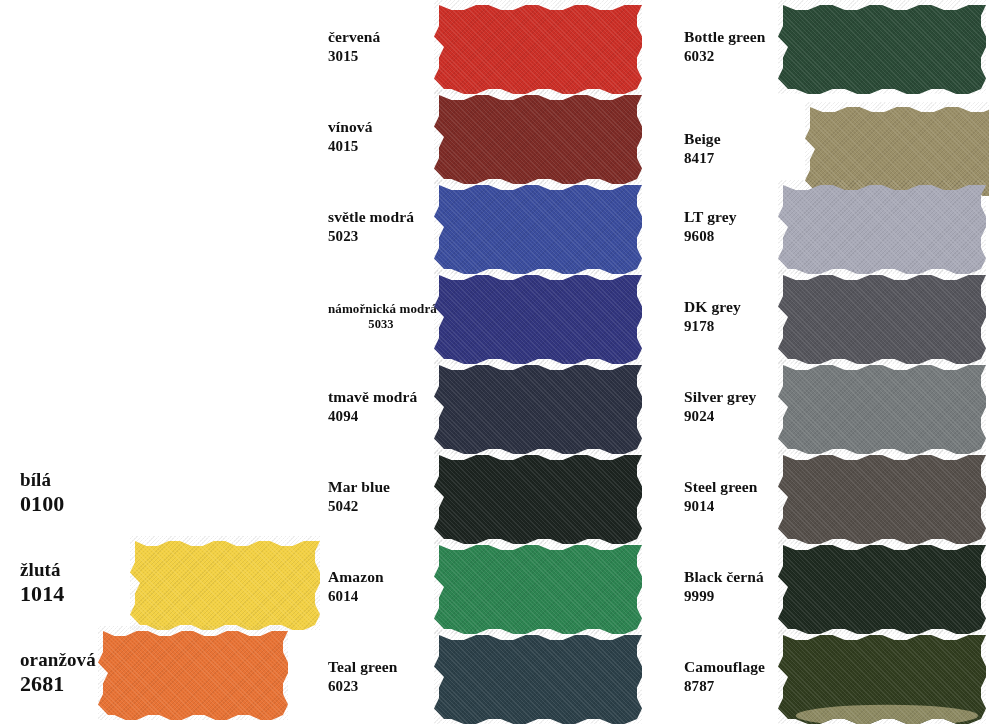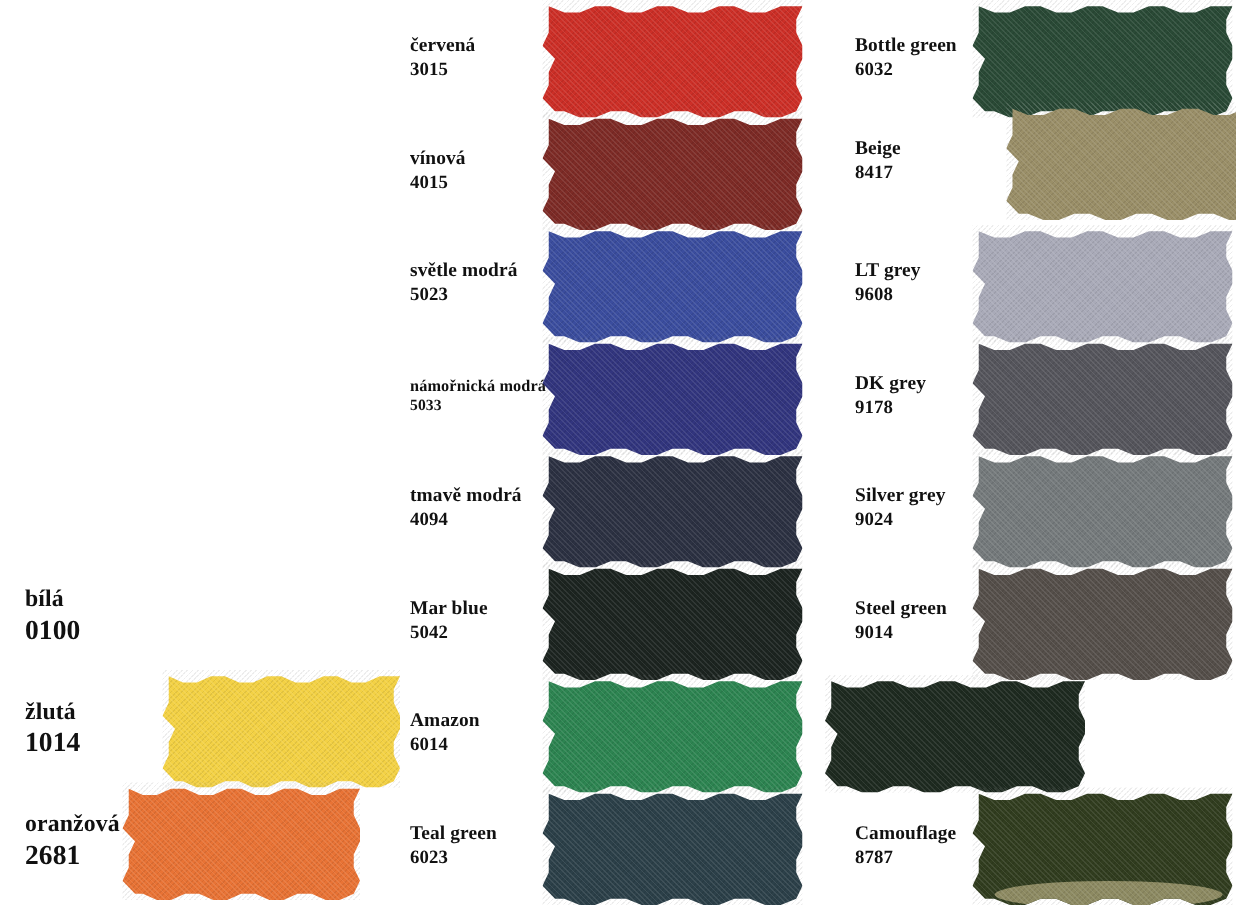--- a/index.html
+++ b/index.html
@@ -163,21 +163,21 @@
                 <stop offset="55%" stop-color="#3b4d9e"></stop>
                 <stop offset="100%" stop-color="#3b4d9e"></stop>
               </linearGradient>
             </defs>
             <polygon points="5.0,5.0 17.4,10.0 29.8,10.0 42.1,5.0 54.5,5.0 66.9,10.0 79.3,10.0 91.6,5.0 104.0,5.0 116.4,10.0 128.8,10.0 141.1,5.0 153.5,5.0 165.9,10.0 178.3,10.0 190.6,5.0 208.0,5.0 203.0,15.5 203.0,26.0 208.0,36.5 208.0,47.0 203.0,57.5 203.0,68.0 208.0,78.5 203.0,89.0 190.6,94.0 178.3,94.0 165.9,89.0 153.5,89.0 141.1,94.0 128.8,94.0 116.4,89.0 104.0,89.0 91.6,94.0 79.3,94.0 66.9,89.0 54.5,89.0 42.1,94.0 29.8,94.0 17.4,89.0 10.0,89.0 0.0,78.5 5.0,68.0 5.0,57.5 10.0,47.0 0.0,36.5 5.0,26.0 5.0,15.5" fill="url(#g12)"></polygon>
           </svg>
           <div class="weave"></div>
         </div>
       </div>
       <div class="swatch-row" style="top: 272px;">
-        <div class="label small" style="width: 134px; padding-left: 28px; box-sizing: border-box;"><span>námořnická modrá</span><span class="code">5033</span></div>
+        <div class="label small" style="width: 134px; padding-left: 28px; box-sizing: border-box; text-align: center;"><span>námořnická modrá</span><span class="code">5033</span></div>
         <div class="swatch-wrap">
           <svg class="swatch" width="208" height="94" viewBox="0 0 208 94">
             <defs>
               <linearGradient id="g13" x1="0" y1="0" x2="1" y2="1">
                 <stop offset="0%" stop-color="#32357e" stop-opacity="1"></stop>
                 <stop offset="55%" stop-color="#32357e"></stop>
                 <stop offset="100%" stop-color="#32357e"></stop>
               </linearGradient>
             </defs>
             <polygon points="5.0,5.0 17.4,10.0 29.8,10.0 42.1,5.0 54.5,5.0 66.9,10.0 79.3,10.0 91.6,5.0 104.0,5.0 116.4,10.0 128.8,10.0 141.1,5.0 153.5,5.0 165.9,10.0 178.3,10.0 190.6,5.0 208.0,5.0 203.0,15.5 203.0,26.0 208.0,36.5 208.0,47.0 203.0,57.5 203.0,68.0 208.0,78.5 203.0,89.0 190.6,94.0 178.3,94.0 165.9,89.0 153.5,89.0 141.1,94.0 128.8,94.0 116.4,89.0 104.0,89.0 91.6,94.0 79.3,94.0 66.9,89.0 54.5,89.0 42.1,94.0 29.8,94.0 17.4,89.0 10.0,89.0 0.0,78.5 5.0,68.0 5.0,57.5 10.0,47.0 0.0,36.5 5.0,26.0 5.0,15.5" fill="url(#g13)"></polygon>
@@ -260,21 +260,21 @@
                 <stop offset="0%" stop-color="#2a4a36" stop-opacity="1"></stop>
                 <stop offset="55%" stop-color="#2a4a36"></stop>
                 <stop offset="100%" stop-color="#2a4a36"></stop>
               </linearGradient>
             </defs>
             <polygon points="5.0,5.0 17.4,10.0 29.8,10.0 42.1,5.0 54.5,5.0 66.9,10.0 79.3,10.0 91.6,5.0 104.0,5.0 116.4,10.0 128.8,10.0 141.1,5.0 153.5,5.0 165.9,10.0 178.3,10.0 190.6,5.0 208.0,5.0 203.0,15.5 203.0,26.0 208.0,36.5 208.0,47.0 203.0,57.5 203.0,68.0 208.0,78.5 203.0,89.0 190.6,94.0 178.3,94.0 165.9,89.0 153.5,89.0 141.1,94.0 128.8,94.0 116.4,89.0 104.0,89.0 91.6,94.0 79.3,94.0 66.9,89.0 54.5,89.0 42.1,94.0 29.8,94.0 17.4,89.0 10.0,89.0 0.0,78.5 5.0,68.0 5.0,57.5 10.0,47.0 0.0,36.5 5.0,26.0 5.0,15.5" fill="url(#g20)"></polygon>
           </svg>
           <div class="weave"></div>
         </div>
       </div>
-      <div class="swatch-row" style="top: 84px; gap: 27px;">
+      <div class="swatch-row" style="top: 104px; gap: 27px;">
         <div class="label" style="width: 118px; padding-left: 24px; box-sizing: border-box;"><span>Beige</span><span class="code">8417</span></div>
         <div class="swatch-wrap">
           <svg class="swatch" width="208" height="94" viewBox="0 0 208 94">
             <defs>
               <linearGradient id="g21" x1="0" y1="0" x2="1" y2="1">
                 <stop offset="0%" stop-color="#9a8f68" stop-opacity="1"></stop>
                 <stop offset="55%" stop-color="#9a8f68"></stop>
                 <stop offset="100%" stop-color="#9a8f68"></stop>
               </linearGradient>
             </defs>
@@ -341,20 +341,21 @@
                 <stop offset="55%" stop-color="#554f4a"></stop>
                 <stop offset="100%" stop-color="#554f4a"></stop>
               </linearGradient>
             </defs>
             <polygon points="5.0,5.0 17.4,10.0 29.8,10.0 42.1,5.0 54.5,5.0 66.9,10.0 79.3,10.0 91.6,5.0 104.0,5.0 116.4,10.0 128.8,10.0 141.1,5.0 153.5,5.0 165.9,10.0 178.3,10.0 190.6,5.0 208.0,5.0 203.0,15.5 203.0,26.0 208.0,36.5 208.0,47.0 203.0,57.5 203.0,68.0 208.0,78.5 203.0,89.0 190.6,94.0 178.3,94.0 165.9,89.0 153.5,89.0 141.1,94.0 128.8,94.0 116.4,89.0 104.0,89.0 91.6,94.0 79.3,94.0 66.9,89.0 54.5,89.0 42.1,94.0 29.8,94.0 17.4,89.0 10.0,89.0 0.0,78.5 5.0,68.0 5.0,57.5 10.0,47.0 0.0,36.5 5.0,26.0 5.0,15.5" fill="url(#g25)"></polygon>
           </svg>
           <div class="weave"></div>
         </div>
       </div>
       <div class="swatch-row" style="top: 542px;">
+        <div class="label" style="width: 118px; padding-left: 24px; box-sizing: border-box;"><span>Black černá</span><span class="code">9999</span></div>
         <div class="swatch-wrap">
           <svg class="swatch" width="208" height="94" viewBox="0 0 208 94">
             <defs>
               <linearGradient id="g26" x1="0" y1="0" x2="1" y2="1">
                 <stop offset="0%" stop-color="#1e2a20" stop-opacity="1"></stop>
                 <stop offset="55%" stop-color="#1e2a20"></stop>
                 <stop offset="100%" stop-color="#1e2a20"></stop>
               </linearGradient>
             </defs>
             <polygon points="5.0,5.0 17.4,10.0 29.8,10.0 42.1,5.0 54.5,5.0 66.9,10.0 79.3,10.0 91.6,5.0 104.0,5.0 116.4,10.0 128.8,10.0 141.1,5.0 153.5,5.0 165.9,10.0 178.3,10.0 190.6,5.0 208.0,5.0 203.0,15.5 203.0,26.0 208.0,36.5 208.0,47.0 203.0,57.5 203.0,68.0 208.0,78.5 203.0,89.0 190.6,94.0 178.3,94.0 165.9,89.0 153.5,89.0 141.1,94.0 128.8,94.0 116.4,89.0 104.0,89.0 91.6,94.0 79.3,94.0 66.9,89.0 54.5,89.0 42.1,94.0 29.8,94.0 17.4,89.0 10.0,89.0 0.0,78.5 5.0,68.0 5.0,57.5 10.0,47.0 0.0,36.5 5.0,26.0 5.0,15.5" fill="url(#g26)"></polygon>

